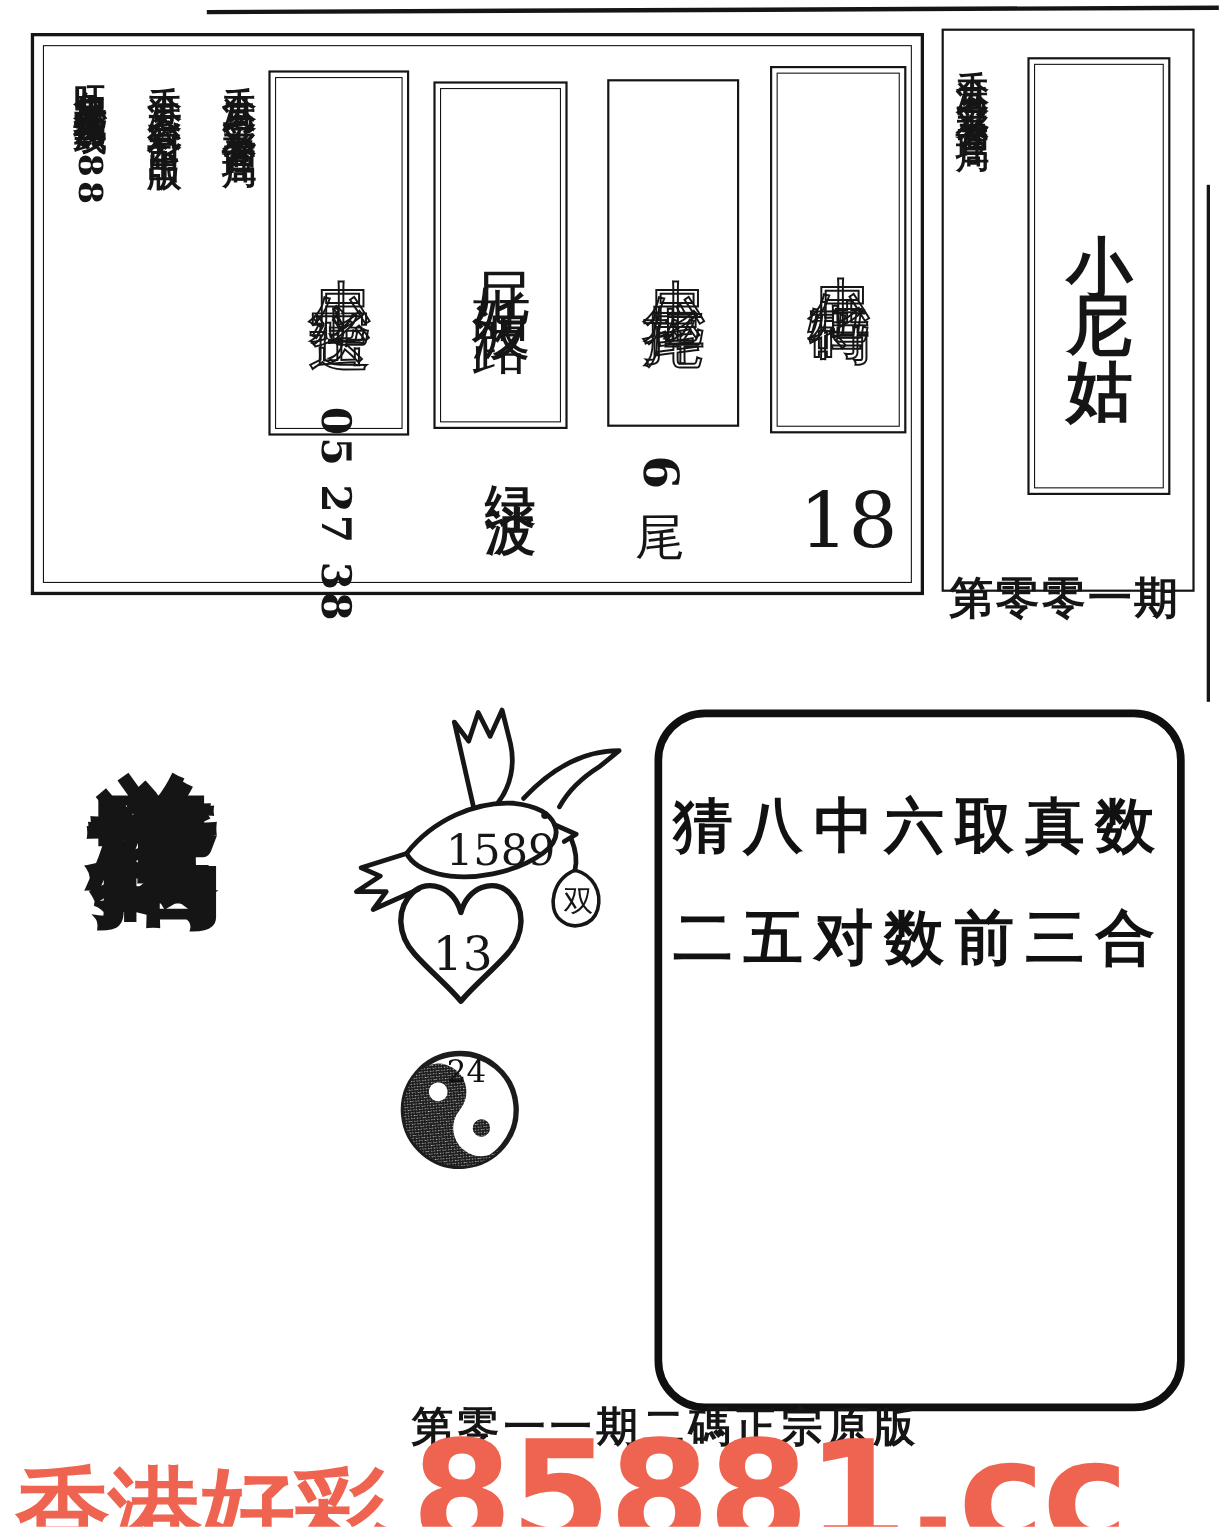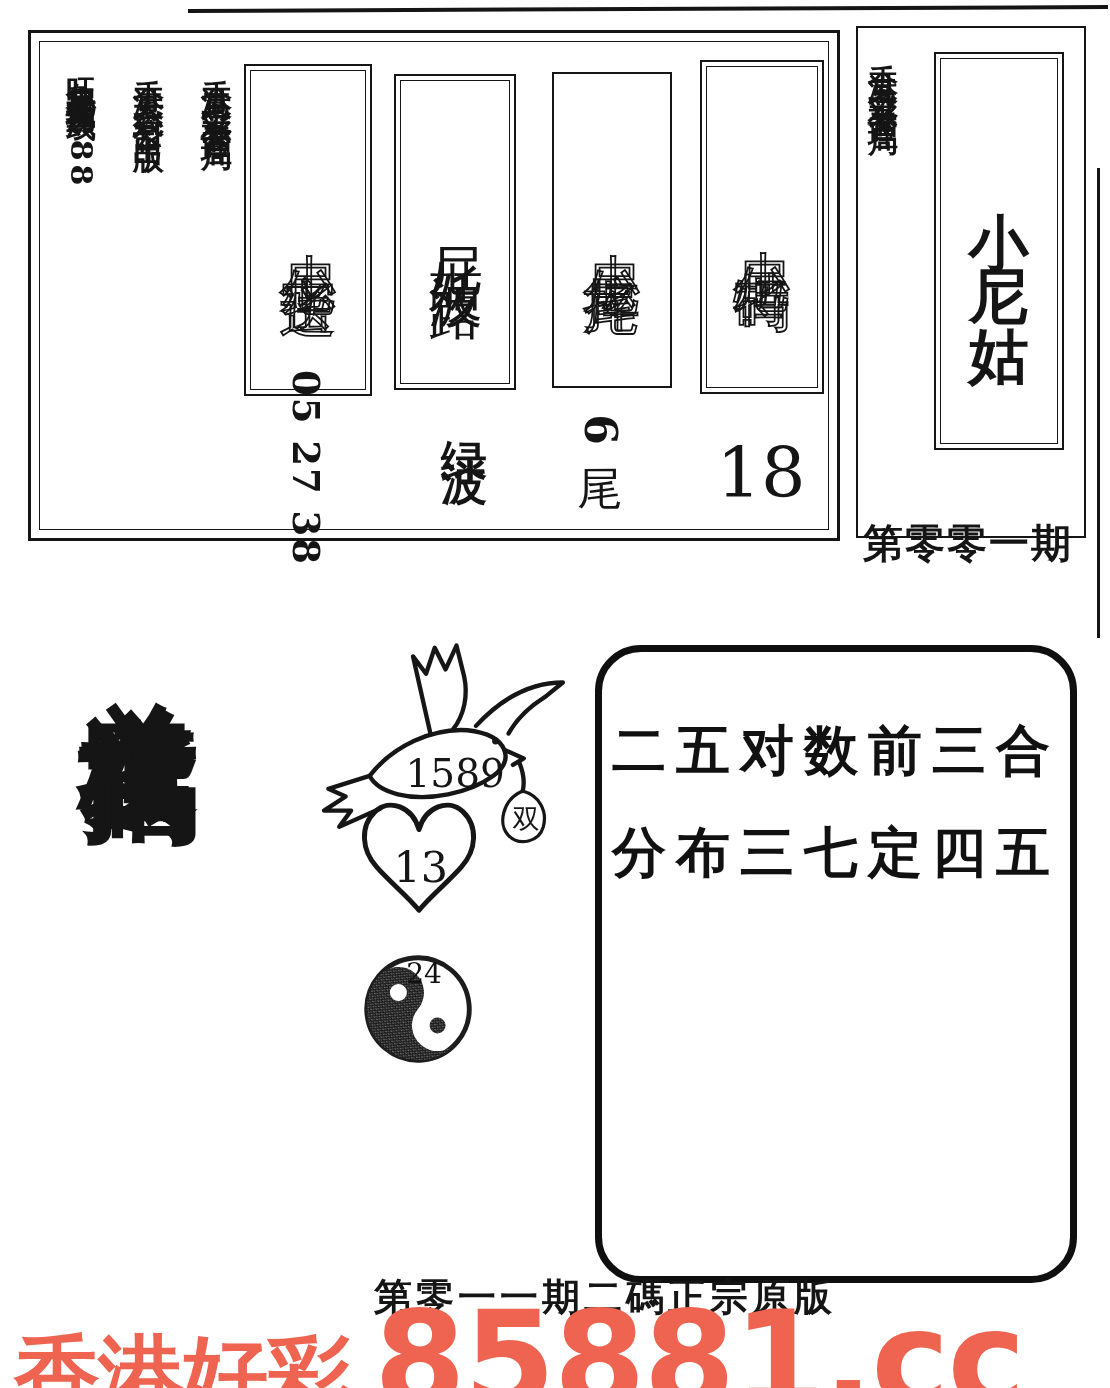--- a/index.html
+++ b/index.html
@@ -58,21 +58,21 @@
 </div>
 <div class="a" style="left:557px;top:404px;width:86px;display:flex;flex-direction:column;align-items:center;gap:4px;">
   <span class="rot90 serif" style="font-size:44px;font-weight:700;">6</span>
   <span class="serif" style="font-size:45px;font-weight:500;">尾</span>
 </div>
 
 <div class="a b2 cbox" style="left:700px;top:60px;width:120px;height:330px;">
   <div class="inner-line4"></div>
   <span class="v serif hollow tip-title">小尼特码</span>
 </div>
-<div class="a serif" style="left:706px;top:432px;width:110px;text-align:center;font-size:70px;font-weight:500;">18</div>
+<div class="a serif" style="left:706px;top:432px;width:110px;text-align:right;font-size:70px;font-weight:500;">18</div>
 
 <div class="a b2" style="left:856px;top:26px;width:226px;height:508px;"></div>
 <div class="a v serif" style="left:862px;top:40px;height:430px;font-size:30px;letter-spacing:8px;font-weight:600;">香港马会彩券管理局:</div>
 <div class="a b2 cbox" style="left:934px;top:52px;width:126px;height:394px;">
   <div class="inner-line4"></div>
   <span class="v serif" style="font-size:60px;font-weight:800;letter-spacing:58px;">小尼姑</span>
 </div>
 <div class="a serif" style="left:862px;top:476px;width:212px;text-align:center;font-size:40px;font-weight:600;letter-spacing:2px;margin-top:40px;">第零零一期</div>
 
 <div class="a v" style="left:62px;top:604px;font-size:120px;font-weight:900;letter-spacing:8px;line-height:1.3;">曾道女指碼</div>
@@ -116,22 +116,22 @@
   <g transform="rotate(40)">
     <circle r="84" fill="#ffffff" stroke="#1c1c1c" stroke-width="8"></circle>
     <path d="M-84,0 A84,84 0 0 0 84,0 A42,42 0 0 1 0,0 A42,42 0 0 0 -84,0 Z" fill="url(#sp)"></path>
     <circle cx="-42" cy="0" r="14" fill="#ffffff"></circle>
     <circle cx="42" cy="0" r="13" fill="url(#sp)"></circle>
   </g>
   <text x="10" y="-42" font-size="46" text-anchor="middle" font-family="DejaVu Serif, serif" fill="#111">24</text>
 </svg>
 
 <div class="a" style="left:595px;top:645px;width:468px;height:576px;border:7px solid #0f0f0f;border-radius:46px;padding-top:48px;box-sizing:content-box;">
+  <div class="verse-line">猜八中六取真数</div>
   <div class="verse-line">二五对数前三合</div>
-  <div class="verse-line">分布三七定四五</div>
 </div>
 
 <div class="a serif" id="caption" style="left:350px;top:1272px;font-size:38px;font-weight:700;letter-spacing:4px;">第零一一期二碼正宗原版</div>
 
 <div class="a" id="footer" style="left:14px;top:1282px;color:#ee6450;">
   <span style="font-size:86px;letter-spacing:-2px;">香港好彩</span>
   <span style="font-size:132px;letter-spacing:-2px;">85881.cc</span>
 </div>
 
 </body></html>

